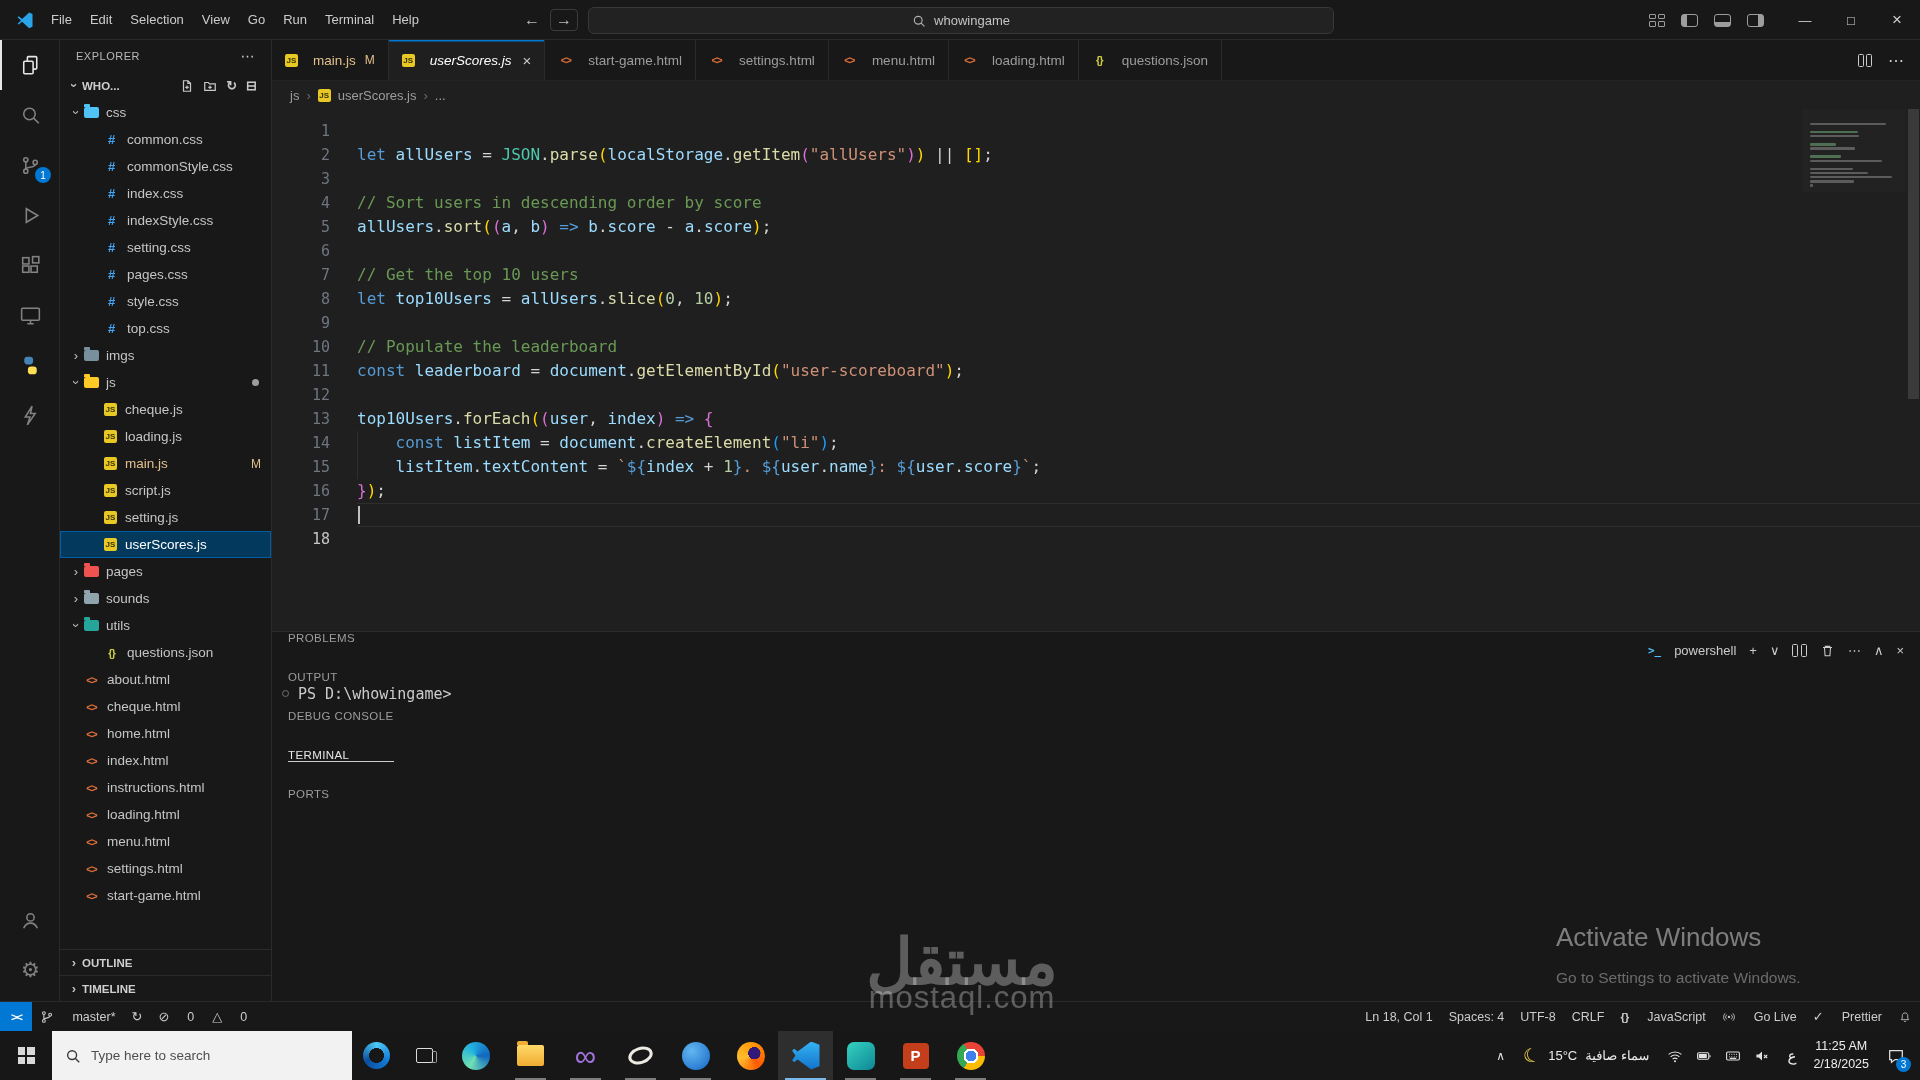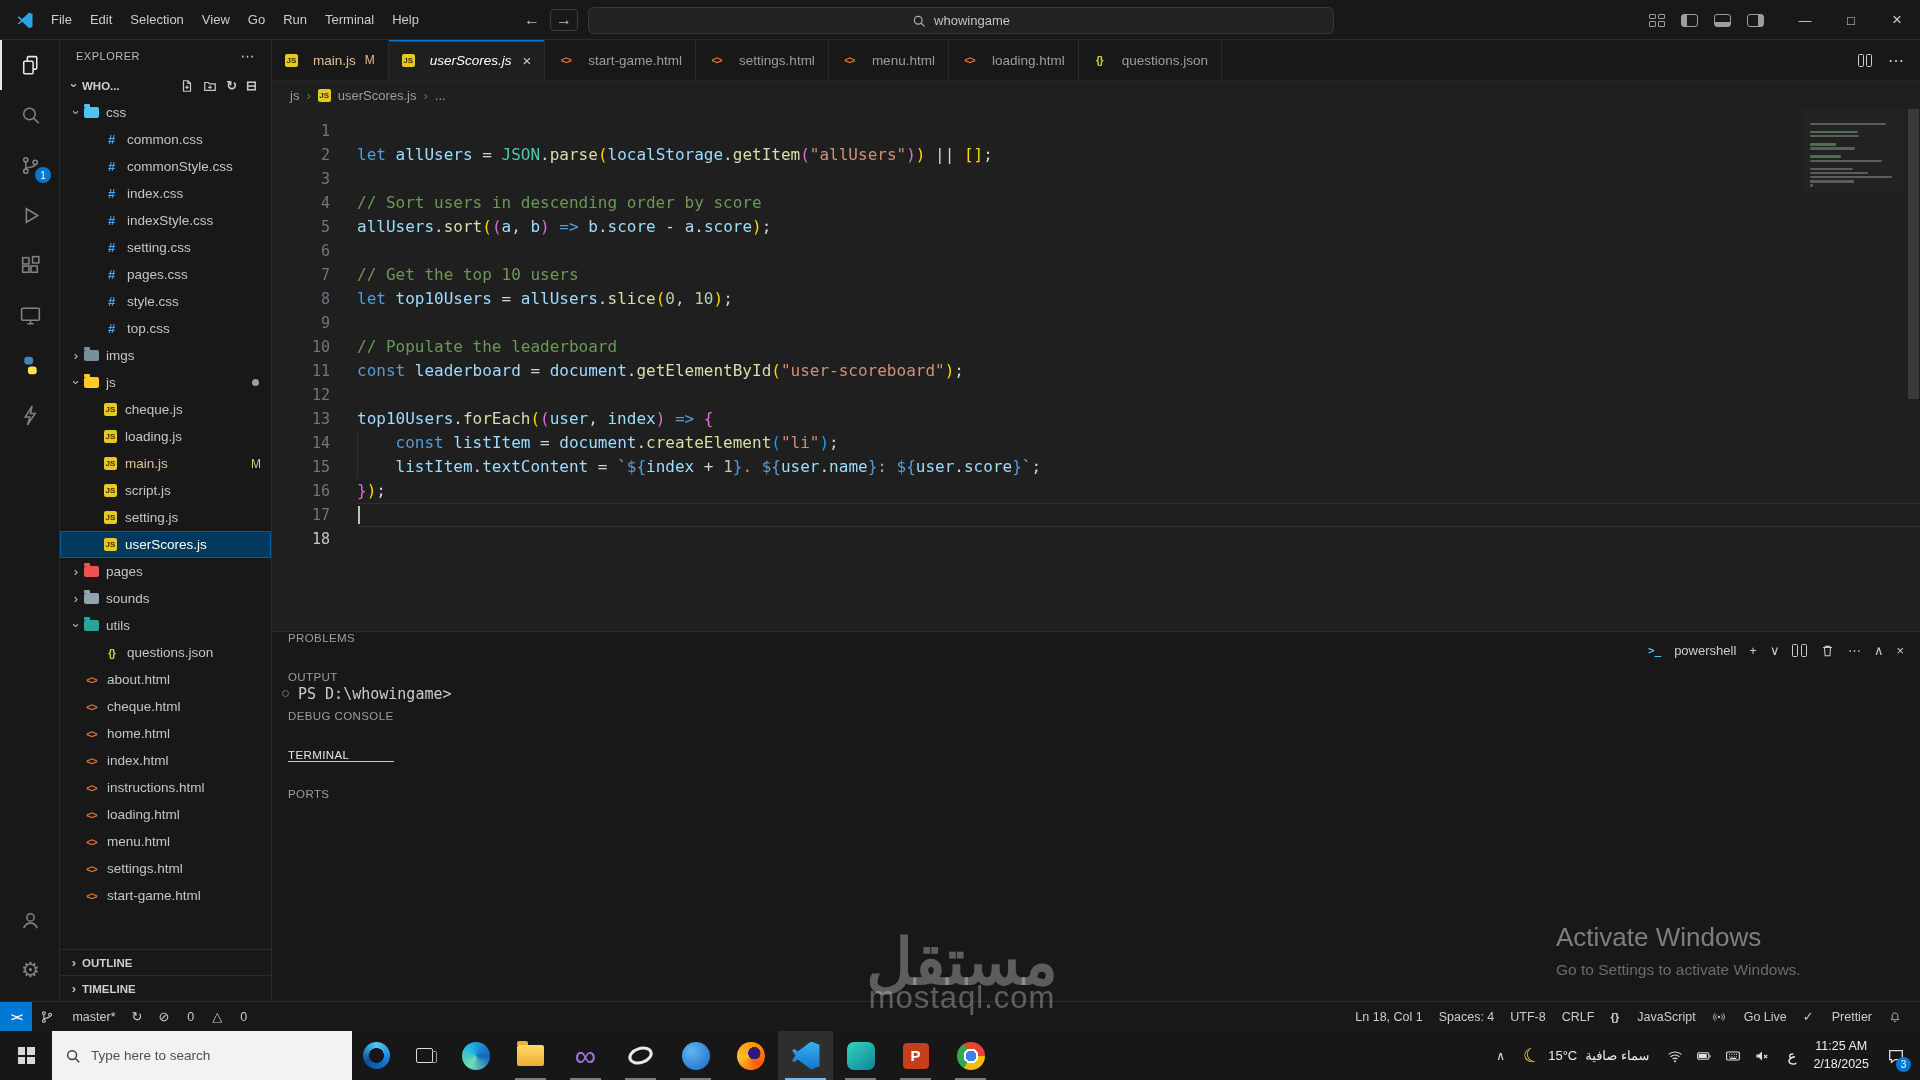--- a/index.html
+++ b/index.html
@@ -116,21 +116,21 @@
   .panel-body{flex:1;padding:16px 0 0 10px;font-family:"DejaVu Sans Mono",monospace;font-size:15px;color:#cccccc;display:flex;align-items:flex-start;gap:9px;}
   .term-dec{width:7px;height:7px;border:1.5px solid #707070;border-radius:50%;margin-top:5px;flex:none;}
 
   
   .statusbar{height:30px;background:var(--shell_bg);border-top:1px solid var(--border);display:flex;align-items:center;font-size:12.5px;color:#cccccc;}
   .sbr{display:flex;align-items:center;gap:0;height:100%;}
   .sb-remote{background:var(--accent);color:#fff;height:100%;display:flex;align-items:center;padding:0 11px;font-weight:700;font-size:11.5px;letter-spacing:-1.5px;}
   .sb-item{display:flex;align-items:center;gap:18px;padding:0 8px;height:100%;}
   .sb-item svg{width:14px;height:14px;stroke:#cccccc;fill:none;stroke-width:1.4;}
   .sb-glyph{font-size:13px;}
-  .sb-right{margin-left:auto;display:flex;align-items:center;height:100%;padding-right:10px;}
+  .sb-right{margin-left:auto;display:flex;align-items:center;height:100%;}
   .braces{color:#cccccc;font-size:11.5px;font-weight:700;}
 
   
   .taskbar{height:49px;background:#171717;display:flex;align-items:center;}
   .tb-start{width:52px;height:100%;display:grid;place-items:center;}
   .win-logo{width:17px;height:17px;display:grid;grid-template-columns:1fr 1fr;gap:2px;}
   .win-logo i{background:#d9d9d9;}
   .tb-search{width:300px;height:100%;background:#f2f2f2;display:flex;align-items:center;gap:10px;padding:0 13px;color:#4f4f4f;font-size:13.5px;}
   .tb-search svg{width:16px;height:16px;stroke:#3a3a3a;fill:none;stroke-width:1.6;}
   .tb-btn{width:48px;height:100%;display:grid;place-items:center;}
@@ -168,21 +168,21 @@
   .tray-lang{color:#ececec;font-size:15px;padding:0 7px;}
   .tray-clock{color:#ececec;font-size:12.5px;line-height:1.4;text-align:center;padding:0 10px;}
   .tray-notif{position:relative;padding:0 15px 0 8px;display:grid;place-items:center;height:100%;}
   .tray-notif svg{width:18px;height:18px;stroke:#e0e0e0;fill:none;stroke-width:1.4;}
   .notif-badge{position:absolute;right:9px;bottom:8px;min-width:15px;height:15px;border-radius:8px;background:var(--accent);
     color:#fff;font-size:10px;display:grid;place-items:center;padding:0 2px;}
 
   
   .wm-activate{position:absolute;left:1556px;top:922px;z-index:40;pointer-events:none;}
   .wm-activate .l1{font-size:26px;color:rgba(210,210,210,.55);}
-  .wm-activate .l2{font-size:15.5px;color:rgba(190,190,190,.5);margin-top:8px;}
+  .wm-activate .l2{font-size:15.5px;color:rgba(190,190,190,.5);margin-top:16px;}
   .wm-center{position:absolute;left:792px;top:930px;width:340px;text-align:center;z-index:50;color:rgba(255,255,255,.3);pointer-events:none;}
   .wm-center .ar{font-size:64px;font-weight:700;line-height:1;}
   .wm-center .en{font-size:31px;margin-top:-14px;letter-spacing:1px;}
 </style>
 </head>
 <body>
 
 <div class="screen">
 
   <div class="titlebar">

